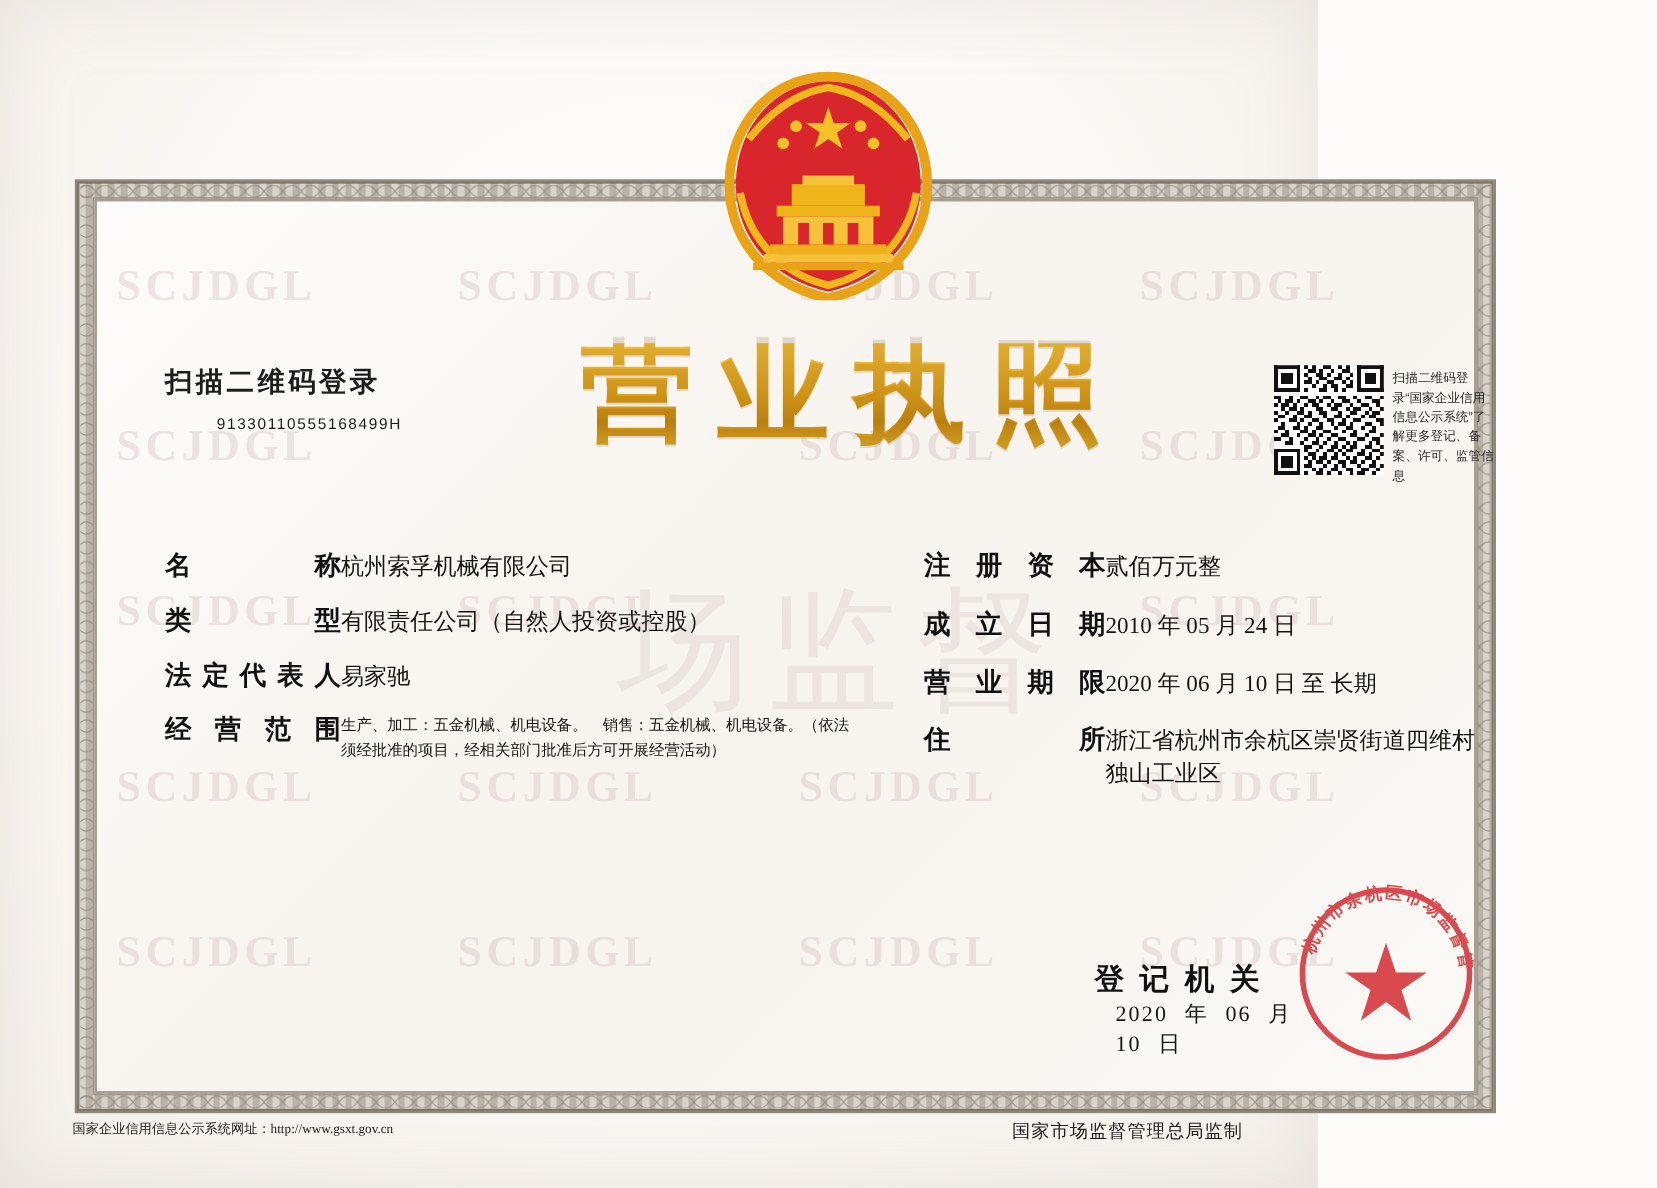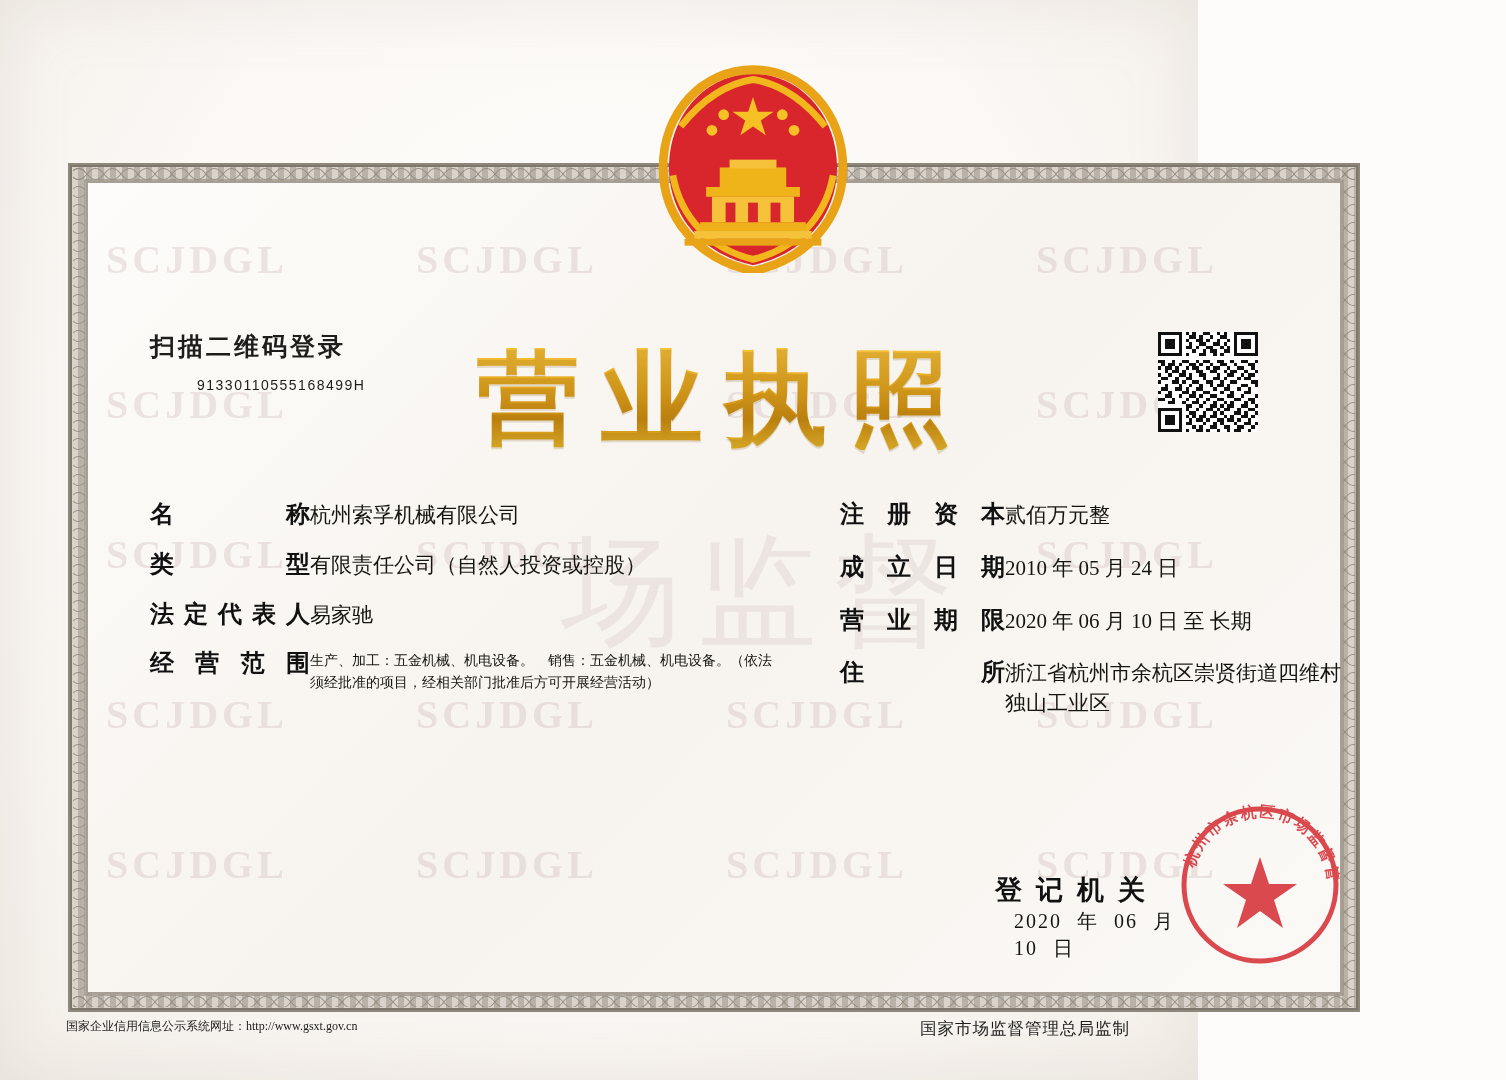--- a/index.html
+++ b/index.html
@@ -70,30 +70,30 @@
 
   
   .emblem{
     position:absolute;left:655px;top:58px;width:196px;height:215px;
   }
   .emblem svg{width:100%;height:100%;display:block;}
 
   
   .title{
     position:absolute;left:455px;top:312px;width:620px;
-    font-family:Liberation Serif, serif;
+    text-align:center;
+    font-family:Liberation Mono, monospace;
     font-weight:bold;
     font-size:102px;
     letter-spacing:22px;
     text-indent:22px;
     background:linear-gradient(180deg,#f6c23a 0%, #e0a21b 45%, #c98a10 70%, #eab92c 100%);
     -webkit-background-clip:text;background-clip:text;color:transparent;
     text-shadow:0 2px 0 rgba(120,85,10,.18);
     line-height:1;
-    margin-top:36px;
   }
 
   
   .code-block{position:absolute;left:150px;top:330px;width:300px;}
   .code-label{
     font-family:"Liberation Serif","DejaVu Serif",serif;
     font-weight:bold;font-size:25px;color:#1d1d1b;letter-spacing:3px;
   }
   .code-value{
     margin-top:14px;
@@ -461,20 +461,21 @@
         <rect x="8" y="28" width="1" height="1"></rect>
           <rect x="11" y="28" width="2" height="1"></rect>
           <rect x="14" y="28" width="1" height="1"></rect>
           <rect x="17" y="28" width="1" height="1"></rect>
           <rect x="20" y="28" width="1" height="1"></rect>
           <rect x="22" y="28" width="2" height="1"></rect>
           <rect x="26" y="28" width="1" height="1"></rect>
       </g>
     </svg>
   </div>
+  <div class="qr-note">扫描二维码登录“国家企业信用信息公示系统”了解更多登记、备案、许可、监管信息</div>
 
   <div class="fields-left">
     <div class="row">
       <div class="lbl">
         <span>名</span>
         <span>称</span>
       </div>
       <div class="val">杭州索孚机械有限公司</div>
     </div>
     <div class="row">

